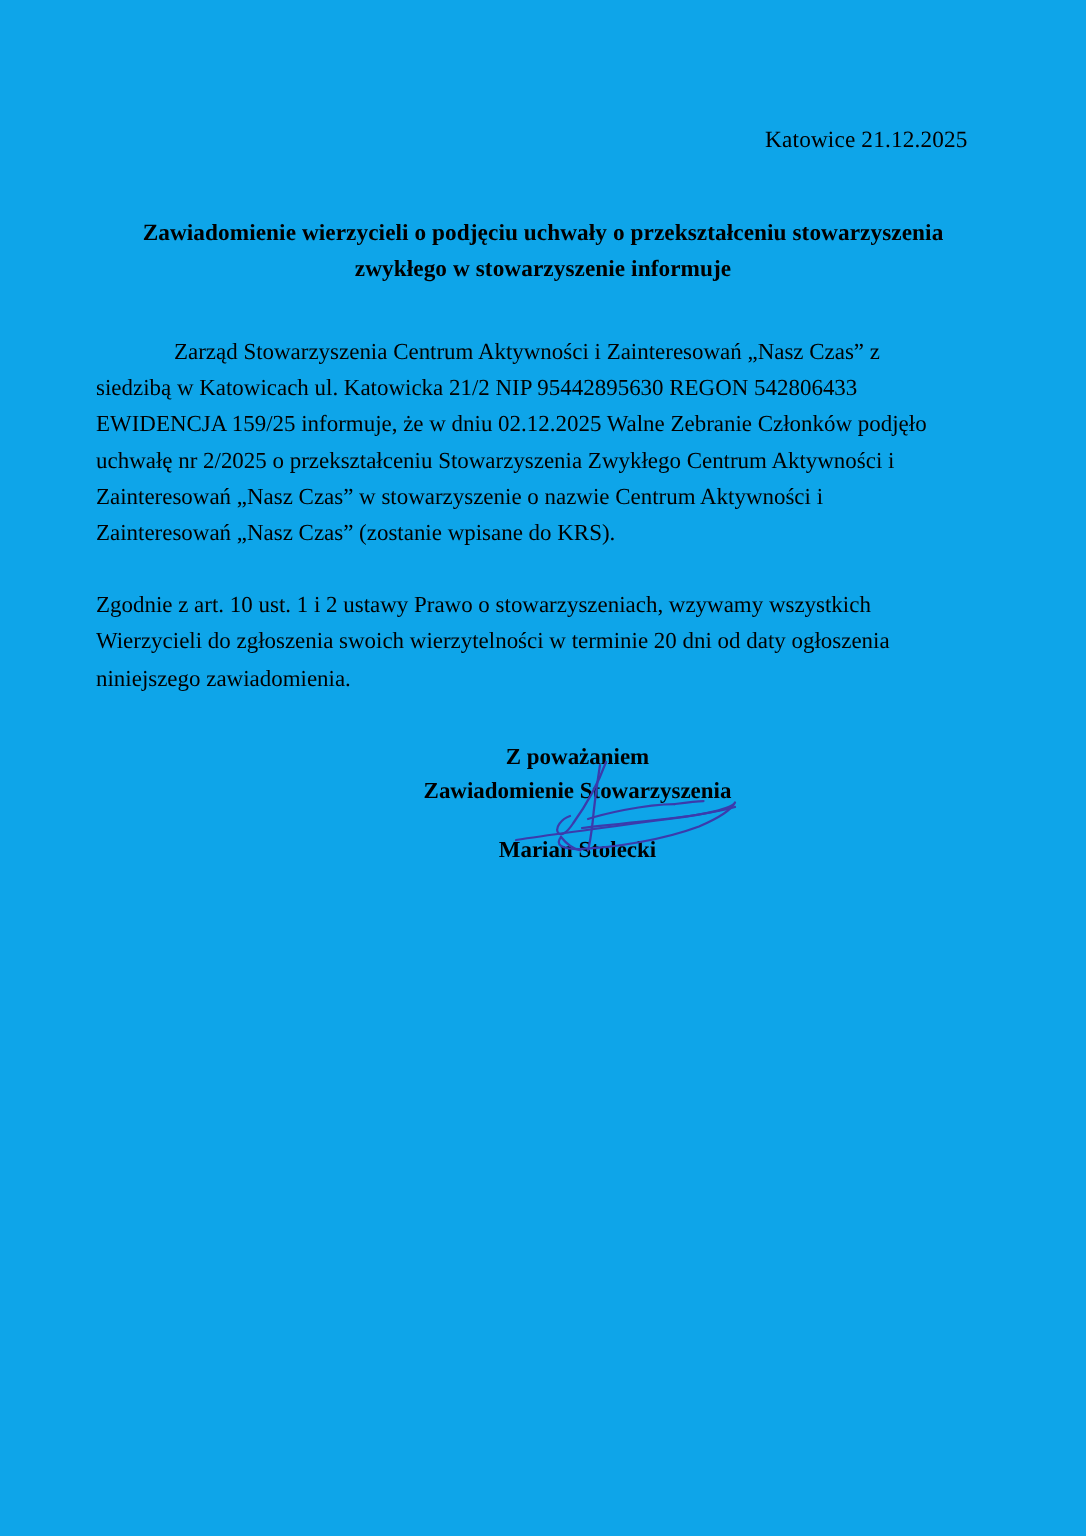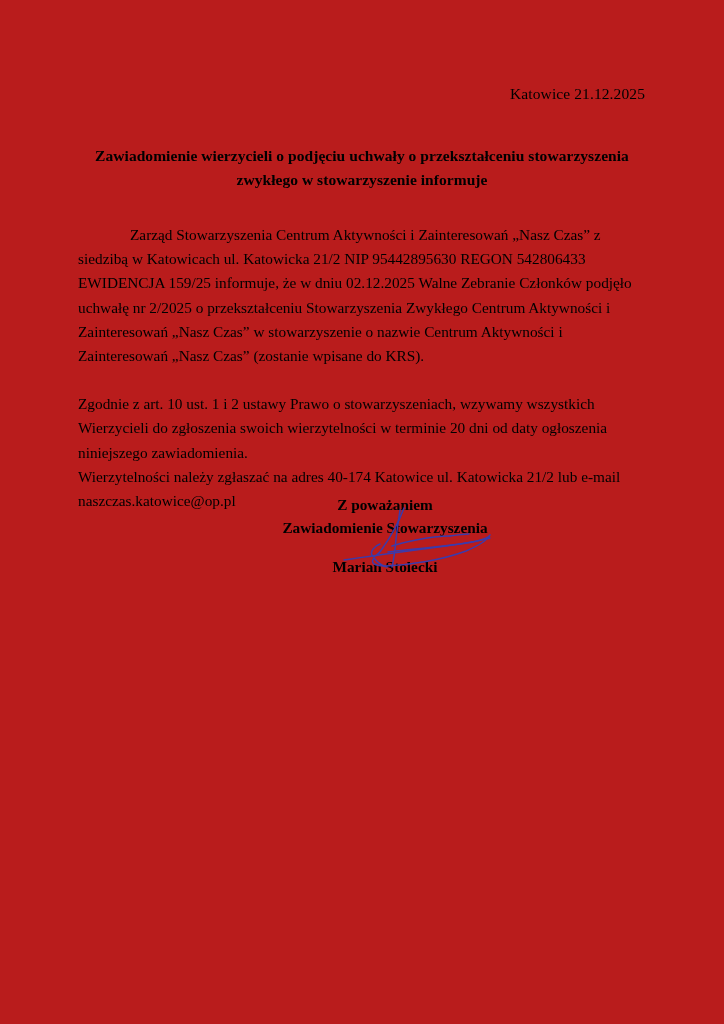--- a/index.html
+++ b/index.html
@@ -12,21 +12,21 @@
     height: 1024px;
     font-family: "Liberation Serif", "DejaVu Serif", serif;
     color: #000000;
     position: relative;
     overflow: hidden;
   }
   .page {
     position: relative;
     width: 724px;
     height: 1024px;
-    background: #b91c1c;
+    background: #0ea5e9;
   }
   .date-line {
     position: absolute;
     top: 84px;
     left: 78px;
     width: 567px;
     text-align: right;
     font-size: 15.5px;
     line-height: 20px;
     letter-spacing: 0.1px;
@@ -38,21 +38,21 @@
     width: 540px;
     text-align: center;
     font-weight: bold;
     font-size: 15.5px;
     line-height: 24px;
     letter-spacing: 0.05px;
   }
   .body-block {
     position: absolute;
     top: 223px;
-    left: 78px;
+    left: 64px;
     width: 568px;
     font-size: 15.3px;
     line-height: 24.2px;
   }
   .para {
     margin: 0;
     text-align: left;
   }
   .para.indented {
     text-indent: 52px;
@@ -94,21 +94,20 @@
 
   <div class="doc-title">
     <div>Zawiadomienie wierzycieli o podjęciu uchwały o przekształceniu stowarzyszenia</div>
     <div>zwykłego w stowarzyszenie informuje</div>
   </div>
 
   <div class="body-block">
     <p class="para indented">Zarząd Stowarzyszenia Centrum Aktywności i Zainteresowań „Nasz Czas”  z siedzibą w Katowicach ul. Katowicka 21/2  NIP 95442895630 REGON 542806433 EWIDENCJA 159/25 informuje, że w dniu 02.12.2025 Walne Zebranie Członków podjęło uchwałę nr 2/2025 o przekształceniu Stowarzyszenia Zwykłego Centrum Aktywności i Zainteresowań „Nasz Czas”  w stowarzyszenie o nazwie Centrum Aktywności i Zainteresowań „Nasz Czas” (zostanie wpisane do KRS).</p>
     <div class="spacer"></div>
     <p class="para">Zgodnie z art. 10 ust. 1 i 2 ustawy Prawo o stowarzyszeniach, wzywamy wszystkich Wierzycieli do zgłoszenia swoich wierzytelności w terminie 20 dni od daty ogłoszenia niniejszego zawiadomienia.</p>
-    <p class="para">Wierzytelności należy zgłaszać na adres 40-174 Katowice ul. Katowicka 21/2 lub e-mail naszczas.katowice@op.pl</p>
   </div>
 
   <div class="sign-block">
     <div class="sign-line">Z poważaniem</div>
     <div class="sign-line">Zawiadomienie Stowarzyszenia</div>
     <div class="sign-line sign-name">Marian Stolecki</div>
   </div>
 
   <svg class="signature-ink" viewBox="0 0 190 78" xmlns="http://www.w3.org/2000/svg">
     <g fill="none" stroke="#3b3bac" stroke-width="1.5" stroke-linecap="round" stroke-linejoin="round">

